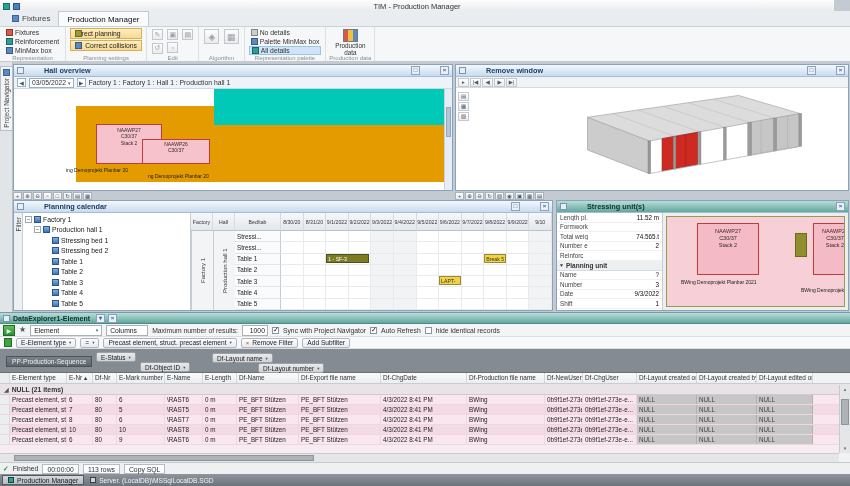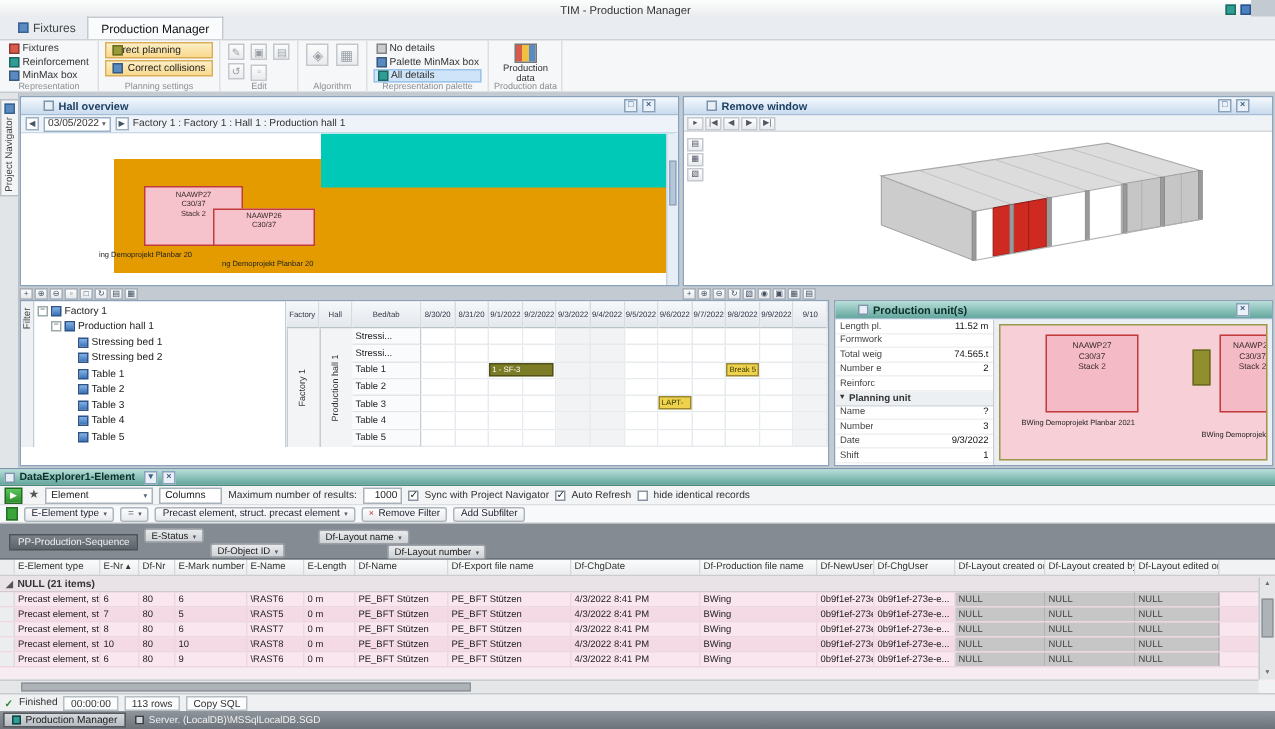--- a/index.html
+++ b/index.html
@@ -5,21 +5,21 @@
   * { box-sizing: border-box; margin: 0; padding: 0; }
   html,body { background:#888; }
   .app {
     position:relative; width:850px; height:486px; overflow:hidden;
     background:#c3cad1; font-family:"Liberation Sans",sans-serif; font-size:8px; color:#222;
     outline:1px solid #555;
   }
   
   .titlebar { position:absolute; top:0; left:0; right:16px; height:14px;
     background:linear-gradient(#fdfdfd,#e6e9ec); border-bottom:1px solid #cfd3d7;
-    display:flex; align-items:center;justify-content:flex-end; }
+    display:flex; align-items:center; }
   .appicon { width:7px; height:7px; margin-left:3px; background:#2e9e94; border:1px solid #1c6b64; }
   .saveicon { width:7px; height:7px; margin-left:3px; background:#4a7fc0; border:1px solid #2c558c; }
   .titlebar .title { position:absolute; left:0; right:0; text-align:center; font-size:7.5px; color:#333; }
   
   .ribbon-tabs { position:absolute; top:11px; left:0; right:0; height:16px;
     background:#e9edf1; border-bottom:1px solid #cdd2d6; display:flex; align-items:flex-end; padding-left:4px; }
   .rtab { display:flex; align-items:center; gap:3px; height:15px; padding:0 8px; font-size:8px; color:#444; }
   .rtab.active { background:#fafbfc; border:1px solid #c3c9cf; border-bottom:none; color:#111; }
   .tabicon { width:7px; height:7px; background:#5a8ac2; border:1px solid #3a6292; }
   
@@ -42,21 +42,21 @@
   .rbig .bigico { width:15px; height:13px; background:linear-gradient(90deg,#d95a4a 33%,#f0c040 33% 66%,#5a8ac2 66%); border:1px solid #777; }
   .rbig .biglbl { font-size:6.3px; text-align:center; line-height:1.1; margin-top:1px; color:#333; }
   
   .sidestrip { position:absolute; left:0; top:62px; width:13px; height:250px; background:#e2e5e8; border-right:1px solid #b9bfc5; }
   .vtab { position:absolute; left:0; top:4px; width:13px; padding:2px 0; background:#f2f4f6; border:1px solid #b9bfc5;
     display:flex; flex-direction:column; align-items:center; gap:2px; }
   .vtab .vic { width:7px; height:7px; background:#5a8ac2; border:1px solid #3a6292; }
   .vtext { writing-mode:vertical-rl; transform:rotate(180deg); font-size:6.5px; color:#444; white-space:nowrap; }
   
   .panel { position:absolute; background:#fff; border:1px solid #8aa2ba; }
-  .phead { height:12px; display:flex; align-items:center; gap:3px; padding:0 15px;
+  .phead { height:12px; display:flex; align-items:center; gap:20px; padding:0 3px;
     background:linear-gradient(#f3f8fd,#c9dbee); border-bottom:1px solid #a6bcd2;
     font-size:7.3px; font-weight:bold; color:#1d3f63; }
   .phead .sp { flex:1; }
   .phead-teal { background:linear-gradient(#b7ded8,#63a79d); color:#0d2f2a; border-bottom:1px solid #4d8а7f; }
   .pico { width:7px; height:7px; background:#e8eef6; border:1px solid #7d95ac; flex:0 0 auto; }
   .wbtn { width:9px; height:9px; border:1px solid #8aa2ba; background:#e9f0f8; color:#41638a;
     font-size:6px; line-height:7px; text-align:center; flex:0 0 auto; }
   
   .subbar { height:12px; display:flex; align-items:center; gap:3px; padding:0 3px;
     background:#eef3f9; border-bottom:1px solid #ccd8e6; font-size:6.8px; color:#333; }
@@ -369,20 +369,27 @@
       <span class="tool-icon">⊖</span>
       <span class="tool-icon">↻</span>
       <span class="tool-icon">▧</span>
       <span class="tool-icon">◉</span>
       <span class="tool-icon">▣</span>
       <span class="tool-icon">▦</span>
       <span class="tool-icon">▤</span>
     </div>
 
   <div class="panel" style="left:13px; top:200px; width:540px; height:111px;">
+    <div class="phead">
+      <span class="pico"></span>
+      <span>Planning calendar</span>
+      <span class="sp"></span>
+      <span class="wbtn">□</span>
+      <span class="wbtn">×</span>
+    </div>
     <div class="cal-body">
       <div class="filter-tab">
         <span class="vtext">Filter</span>
       </div>
       <div class="cal-tree">
           <div class="tree-row" style="padding-left: 2px;">
             <span class="tree-exp">−</span>
             <span class="tree-ico"></span>
             <span class="tree-lbl">Factory 1</span>
           </div>
@@ -544,21 +551,21 @@
             <div class="cg-cell"></div>
             <div class="cg-cell wk"></div>
           </div>
       </div>
     </div>
   </div>
 
   <div class="panel" style="left:556px; top:200px; width:293px; height:111px;">
     <div class="phead phead-teal">
       <span class="pico"></span>
-      <span>Production unit(s)</span>
+      <span>Stressing unit(s)</span>
       <span class="sp"></span>
       <span class="wbtn">×</span>
     </div>
     <div class="pu-body">
       <div class="pu-props">
         <div>
             <div class="prop-row">
               <span class="prop-l">Length pl.</span>
               <span class="prop-v">11.52 m</span>
             </div>

